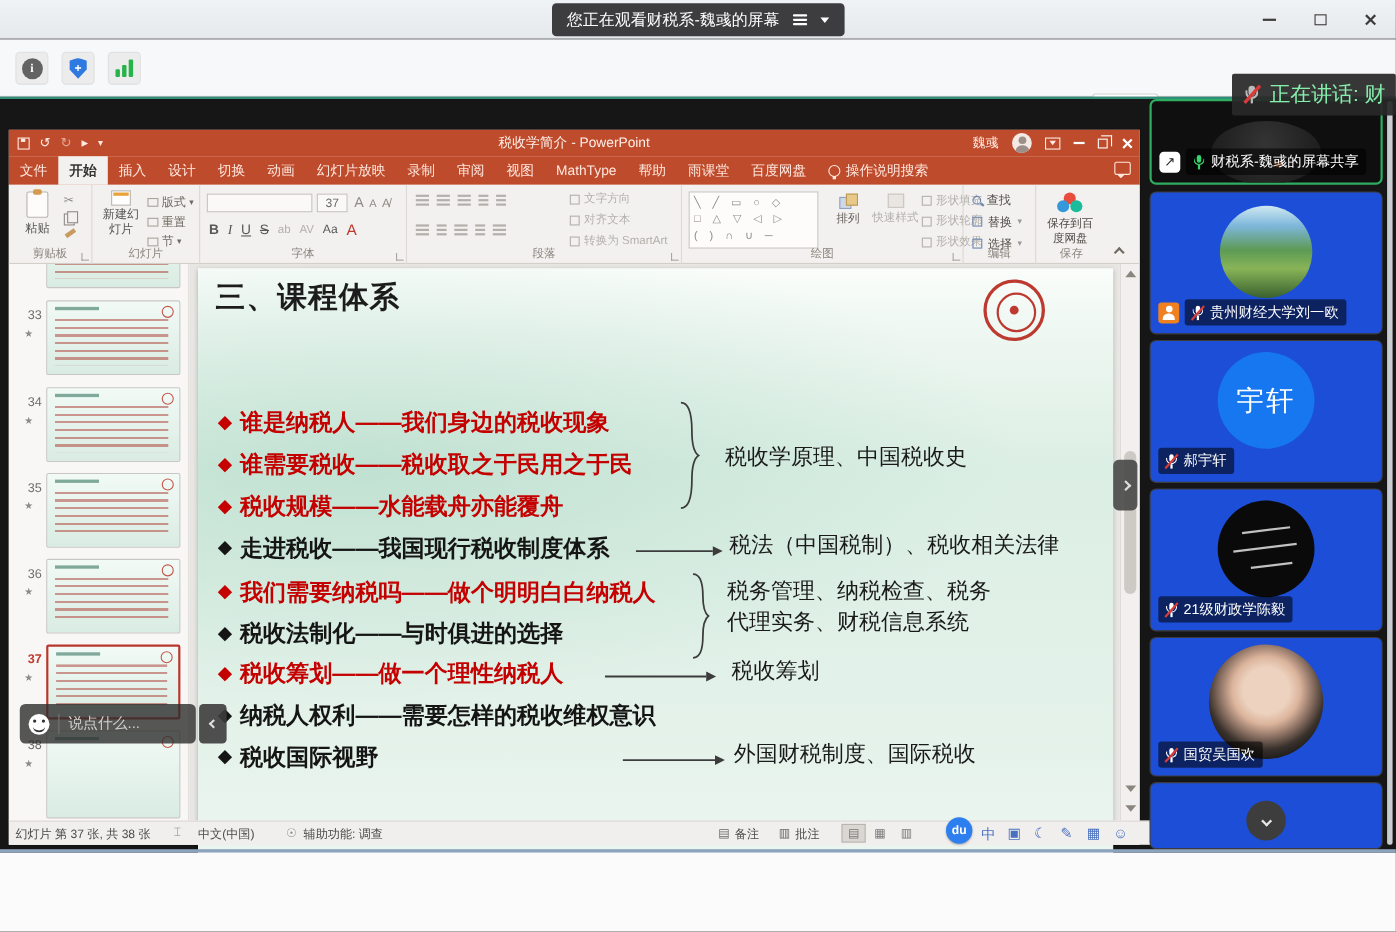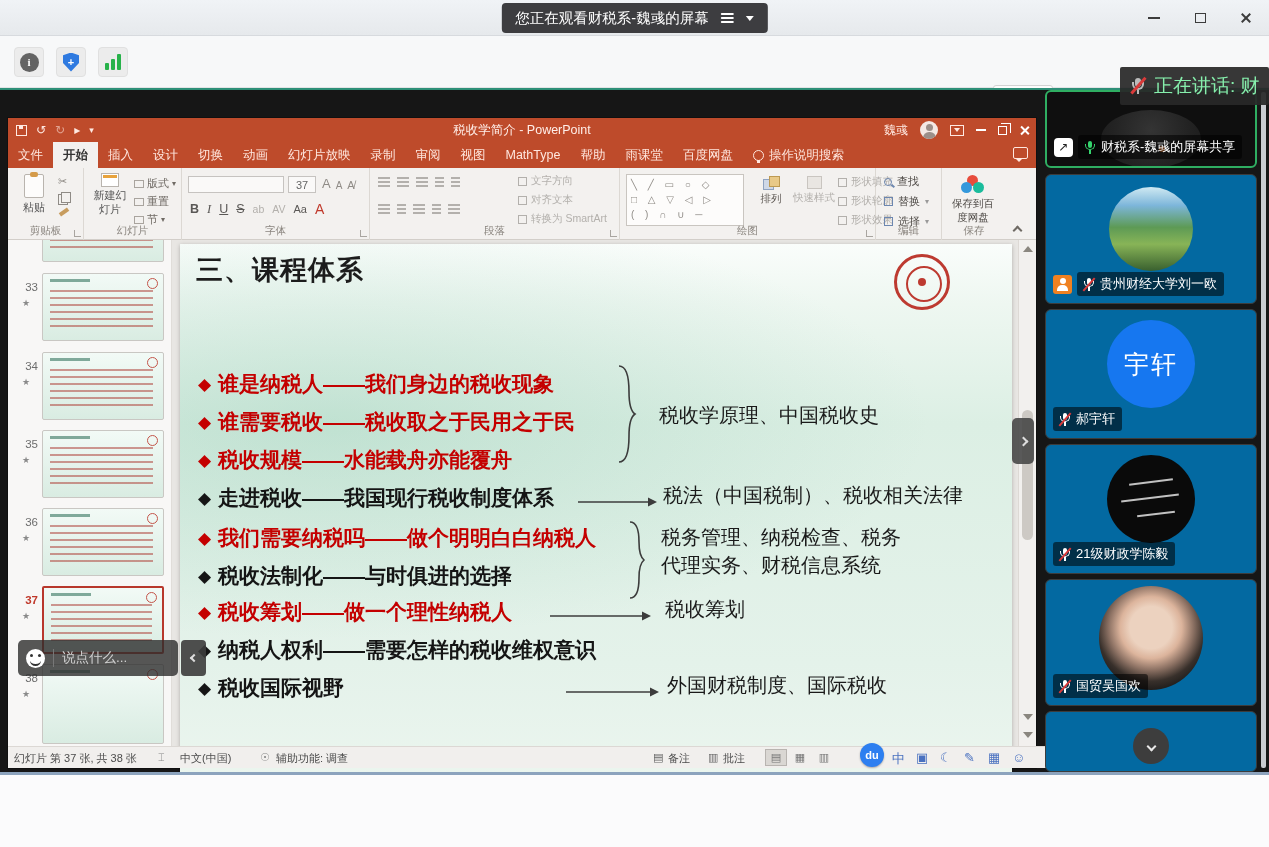--- a/index.html
+++ b/index.html
@@ -209,21 +209,21 @@
   .smiley{width:19px;height:19px;border-radius:50%;background:#fff;position:relative;flex:0 0 auto}
   .smiley:before{content:"";position:absolute;left:4px;top:5px;width:3px;height:3px;background:#333;border-radius:50%;box-shadow:8px 0 0 #333}
   .smiley:after{content:"";position:absolute;left:4px;top:9px;width:11px;height:6px;border-bottom:2px solid #333;border-radius:0 0 8px 8px}
   .chat-div{width:1px;height:18px;background:#777}
   #chatpill .ph{color:#cfcfcf;font-size:13.5px;white-space:nowrap;overflow:hidden}
   #chatcollapse{position:absolute;left:181px;top:640px;width:25px;height:36px;background:rgba(60,60,60,.9);border-radius:4px;z-index:25;
     display:flex;align-items:center;justify-content:center;cursor:pointer}
   #chatcollapse .chev{border-color:#ddd;width:6px;height:6px}
 
   
-  .tile{position:absolute;left:1045px;width:212px;background:#0369a1;border:1px solid #3c3c3c;border-radius:6px;overflow:hidden}
+  .tile{position:absolute;left:1045px;width:212px;background:#1d4ed8;border:1px solid #3c3c3c;border-radius:6px;overflow:hidden}
   .tile .label{position:absolute;left:7px;bottom:7px;display:flex;align-items:center;gap:5px;max-width:198px}
   .chip{display:flex;align-items:center;gap:5px;background:rgba(0,0,0,.55);border-radius:3px;padding:3px 7px 3px 5px;overflow:hidden}
   .chip .nm{color:#fff;font-size:13px;white-space:nowrap}
   .micoff-s{position:relative;width:13px;height:15px;flex:0 0 auto}
   .micoff-s .body{position:absolute;left:4.5px;top:1px;width:4.5px;height:7px;border-radius:2px;background:#fff}
   .micoff-s .arc{position:absolute;left:2px;top:4px;width:9.5px;height:6px;border:1.6px solid #fff;border-top:none;border-radius:0 0 8px 8px}
   .micoff-s .stem{position:absolute;left:6px;top:10px;width:1.6px;height:4px;background:#fff}
   .micoff-s .slash{position:absolute;left:5.5px;top:-1px;width:2px;height:17px;background:#d93a3a;transform:rotate(42deg)}
   .micon{position:relative;width:13px;height:15px;flex:0 0 auto}
   .micon .body{position:absolute;left:4.5px;top:1px;width:4.5px;height:7px;border-radius:2px;background:#35d46d}

